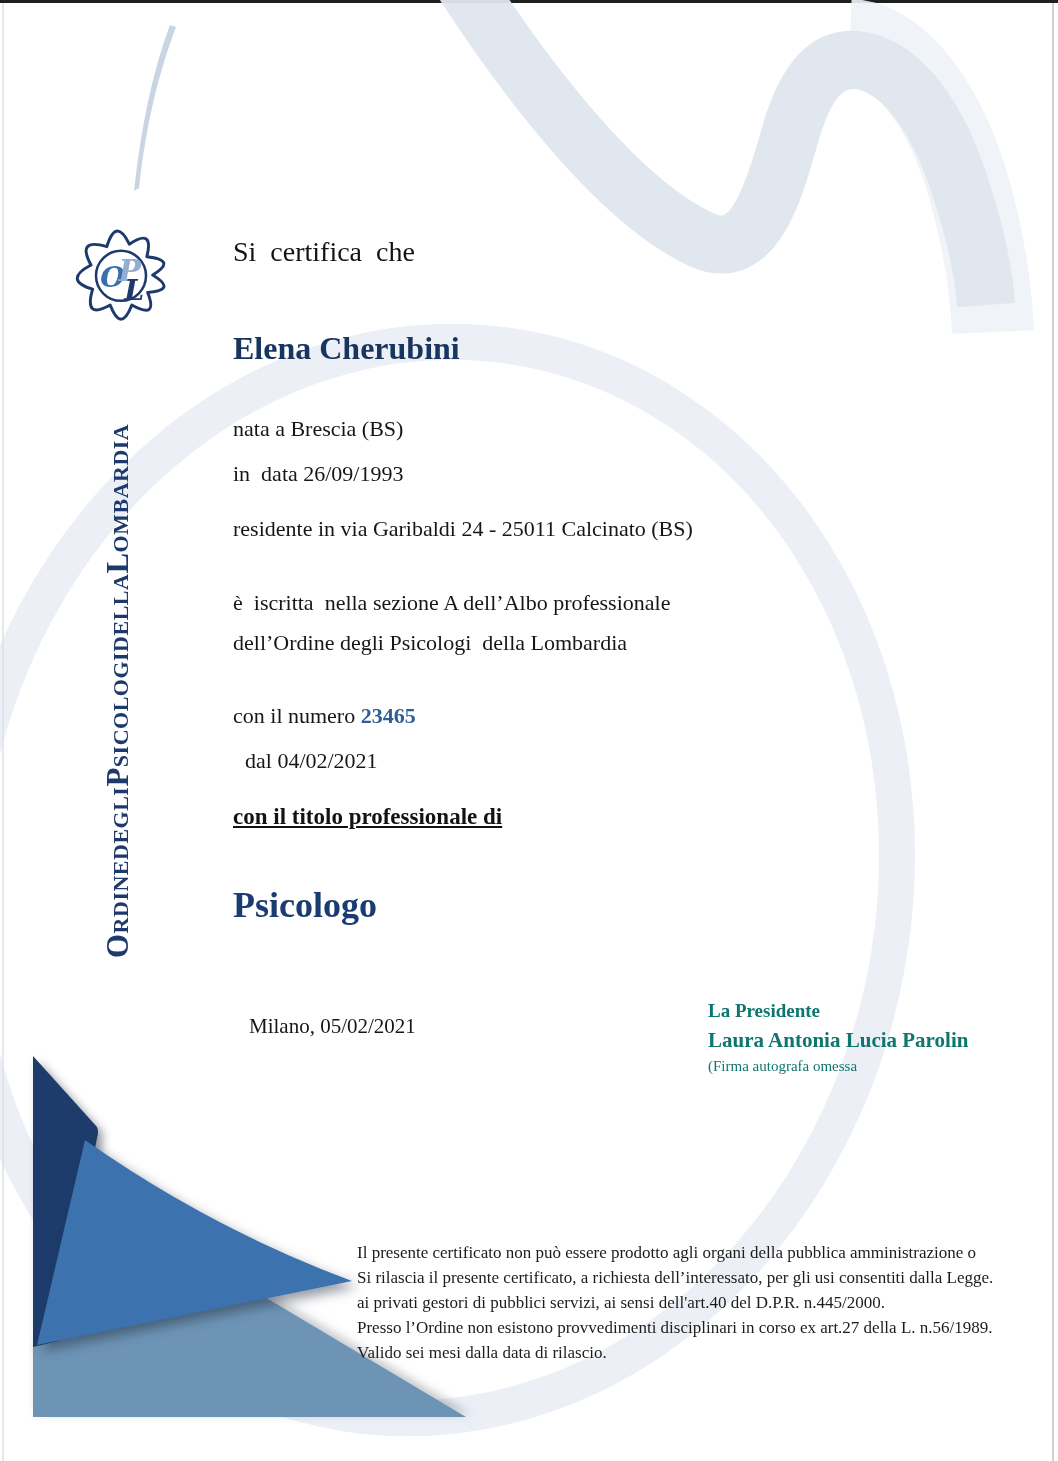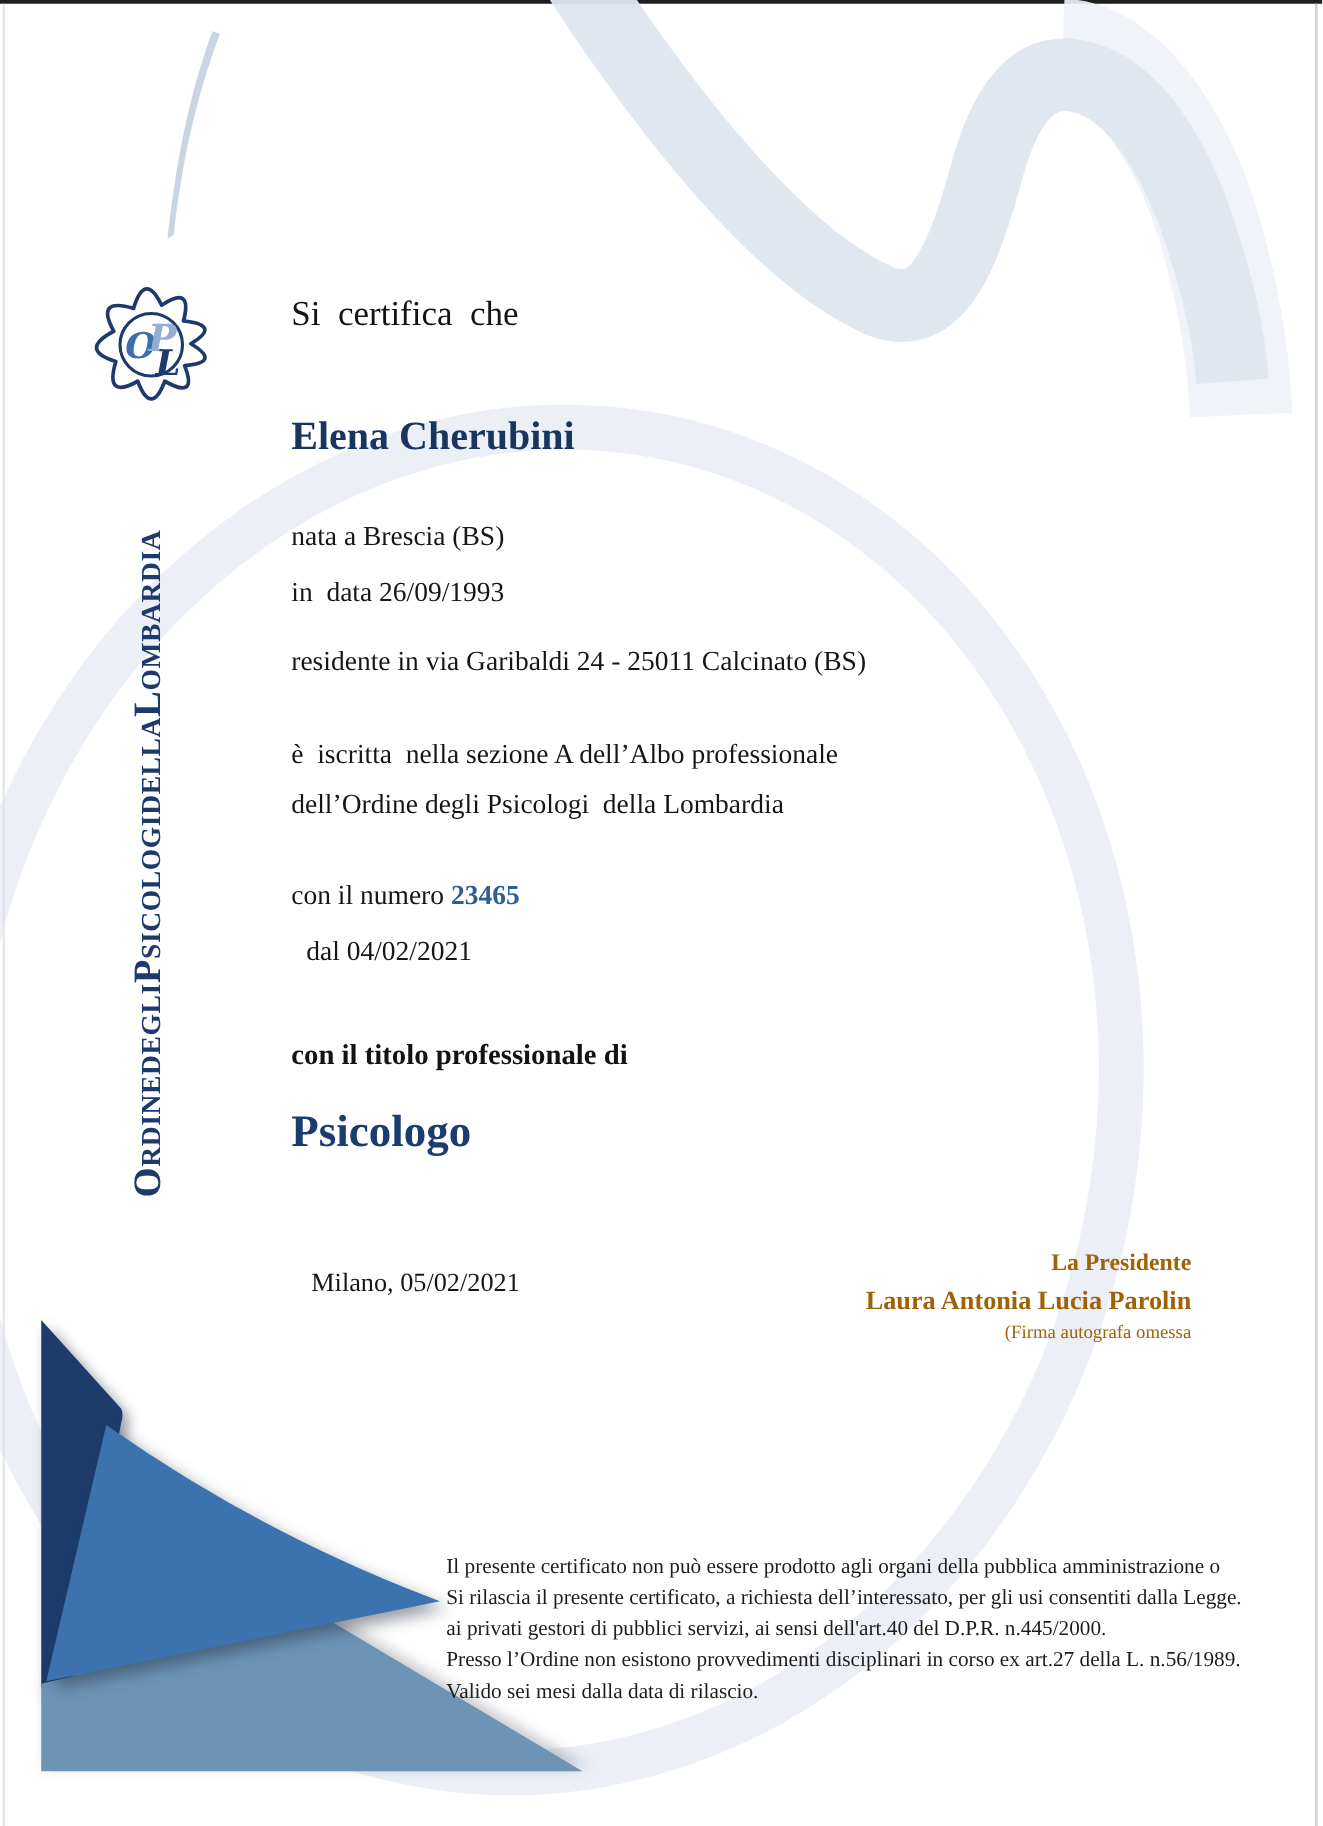--- a/index.html
+++ b/index.html
@@ -23,25 +23,25 @@
   .si-certifica{top:236px;font-size:28px;font-weight:normal;color:#131313;}
   .name{top:330px;font-size:32px;font-weight:bold;color:#17355f;}
   .nata{top:416px;}
   .indata{top:461px;}
   .residente{top:516px;}
   .iscritta1{top:590px;}
   .iscritta2{top:630px;}
   .numero-line{top:703px;}
   .numero-val{font-weight:bold;color:#2d5f94;}
   .dal{top:748px;margin-left:12px;}
-  .titolo-label{top:831px;font-size:23px;font-weight:bold;color:#131313;}
+  .titolo-label{top:804px;font-size:23px;font-weight:bold;color:#131313;text-decoration:underline;}
   .titolo{top:884px;font-size:36px;font-weight:bold;color:#1a3c70;}
   .place-date{top:1014px;font-size:21px;margin-left:16px;}
 
-  .sign-block{position:absolute;left:651px;top:997px;width:302px;text-align:right;color:#a16207;}
+  .sign-block{position:absolute;left:708px;top:997px;width:302px;text-align:left;color:#0f766e;}
   .sign-title{font-size:19px;font-weight:bold;line-height:28px;}
   .sign-name{font-size:21px;font-weight:bold;line-height:30px;}
   .sign-note{font-size:15px;line-height:22px;}
 
   .fineprint{position:absolute;left:357px;top:1240px;width:612px;font-size:17px;line-height:25px;color:#1c1c1c;}
   .fineprint div{white-space:pre;}
 
   .vertical-label{
     position:absolute;left:100px;top:958px;
     transform:rotate(-90deg);transform-origin:0 0;

